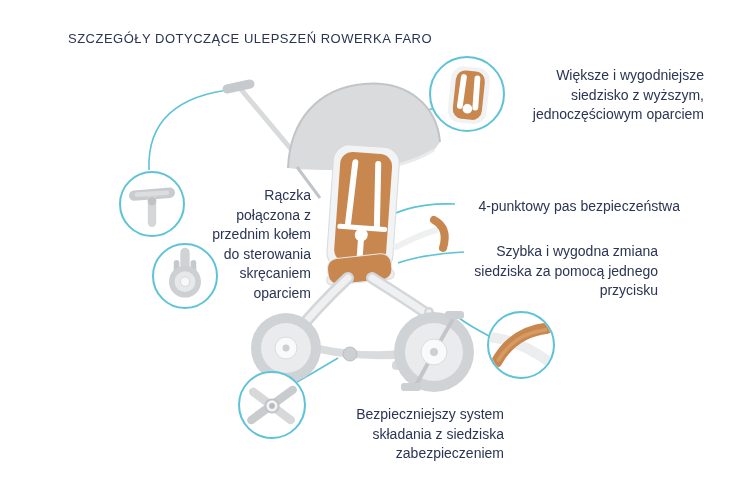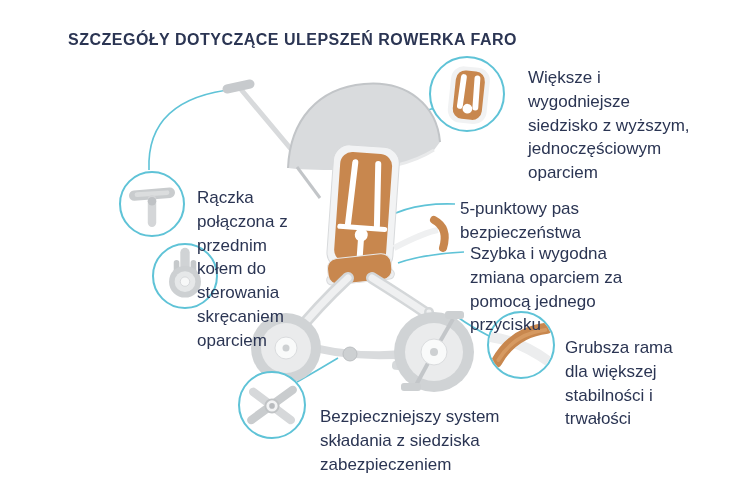--- a/index.html
+++ b/index.html
@@ -5,25 +5,25 @@
   :root{
     --accent:#5FC3D7;
     --text:#2B3553;
     --seat-tan:#C8874E;
   }
   *{box-sizing:border-box;}
   body{margin:0;background:#ffffff;font-family:"Liberation Sans",sans-serif;}
   .stage{position:relative;width:750px;height:483px;background:#ffffff;overflow:hidden;}
   .title{
     position:absolute;left:68px;top:31px;
-    font-size:16px;font-weight:bold;letter-spacing:.5px;
+    font-size:13px;font-weight:normal;letter-spacing:.5px;
     color:var(--text);white-space:nowrap;
   }
   .label{
-    position:absolute;font-size:17px;line-height:1.4;color:var(--text);
+    position:absolute;font-size:14px;line-height:1.4;color:var(--text);text-align:right;
   }
   .overlay{position:absolute;left:0;top:0;}
   .conn{stroke:var(--accent);stroke-width:1.6;fill:none;}
   .circle{
     position:absolute;border:2px solid var(--accent);border-radius:50%;
     background:#ffffff;display:flex;align-items:center;justify-content:center;
     overflow:hidden;
   }
   .c-seat{left:429px;top:56px;width:76px;height:76px;}
   .c-handle{left:119px;top:171px;width:66px;height:66px;}
@@ -167,21 +167,20 @@
       <path d="M14,20 L54,50" stroke="#D6D8DA" stroke-width="9" stroke-linecap="round"></path>
       <circle cx="34" cy="35" r="7" fill="#F2F3F4" stroke="#C0C3C5" stroke-width="2"></circle>
       <circle cx="34" cy="35" r="3" fill="#B8BBBE"></circle>
     </svg>
   </div>
 
   <div class="label l-seat">Większe i wygodniejsze siedzisko z wyższym, jednoczęściowym oparciem</div>
 
   <div class="label l-handle">Rączka połączona z przednim kołem do sterowania skręcaniem oparciem</div>
 
-  <div class="label l-belt">5-punktowy pas bezpieczeństwa</div>
+  <div class="label l-belt">4-punktowy pas bezpieczeństwa</div>
 
-  <div class="label l-change">Szybka i wygodna zmiana oparciem za pomocą jednego przycisku</div>
+  <div class="label l-change">Szybka i wygodna zmiana siedziska za pomocą jednego przycisku</div>
 
-  <div class="label l-frame">Grubsza rama dla większej stabilności i trwałości</div>
 
   <div class="label l-fold">Bezpieczniejszy system składania z siedziska zabezpieczeniem</div>
 
 </div>
 
 </body></html>

